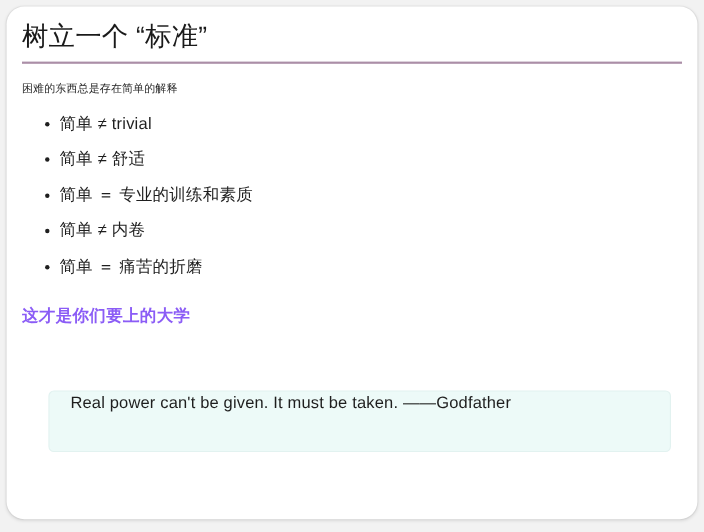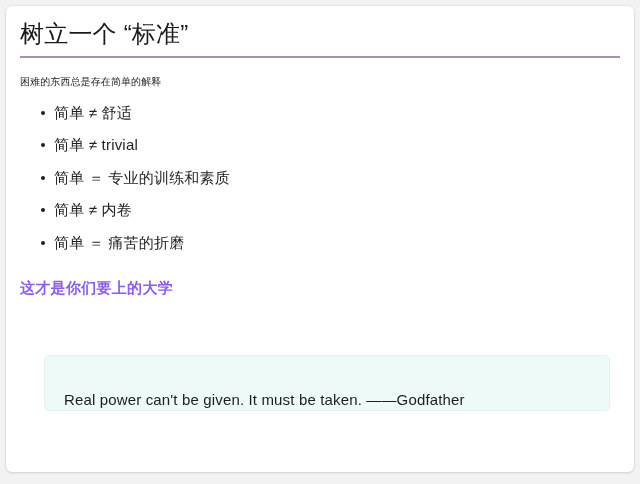--- a/index.html
+++ b/index.html
@@ -16,21 +16,21 @@
   }
 
   
   #slide-card {
     position: absolute;
     left: 6px;
     top: 6px;
     width: 628px;
     height: 466px;
     background: #ffffff;
-    border-radius: 6px;
+    border-radius: 16px;
     box-shadow: 0 1px 3px rgba(0,0,0,0.10),
                 0 0 0 1px rgba(0,0,0,0.04);
     overflow: hidden;
   }
 
   #slide-inner {
     position: absolute;
     left: 0;
     top: 0;
     right: 0;
@@ -109,21 +109,21 @@
     position: absolute;
     left: 38px;
     top: 349px;
     width: 566px;
     height: 56px;
     box-sizing: border-box;
     background: #edfaf8;
     border: 1px solid #e2f2f0;
     border-radius: 5px;
     display: flex;
-    align-items: flex-end;
+    align-items: flex-start;
     padding: 0 19px;
   }
   #quote-text {
     font-size: 15px;
     color: #1e1e1e;
     line-height: 1.4;
     letter-spacing: 0.15px;
     white-space: nowrap;
   }
 </style>
@@ -136,25 +136,25 @@
     <div id="title-block">
       <h1 id="page-title">树立一个 “标准”</h1>
       <div id="title-rule"></div>
     </div>
 
     <p id="lead-paragraph">困难的东西总是存在简单的解释</p>
 
     <ul id="bullet-list">
       <li>
         <span class="bullet-dot"></span>
-        <span>简单 ≠ 舒适</span>
+        <span>简单 ≠ trivial</span>
       </li>
       <li>
         <span class="bullet-dot"></span>
-        <span>简单 ≠ trivial</span>
+        <span>简单 ≠ 舒适</span>
       </li>
       <li>
         <span class="bullet-dot"></span>
         <span>简单 ＝ 专业的训练和素质</span>
       </li>
       <li>
         <span class="bullet-dot"></span>
         <span>简单 ≠ 内卷</span>
       </li>
       <li>

